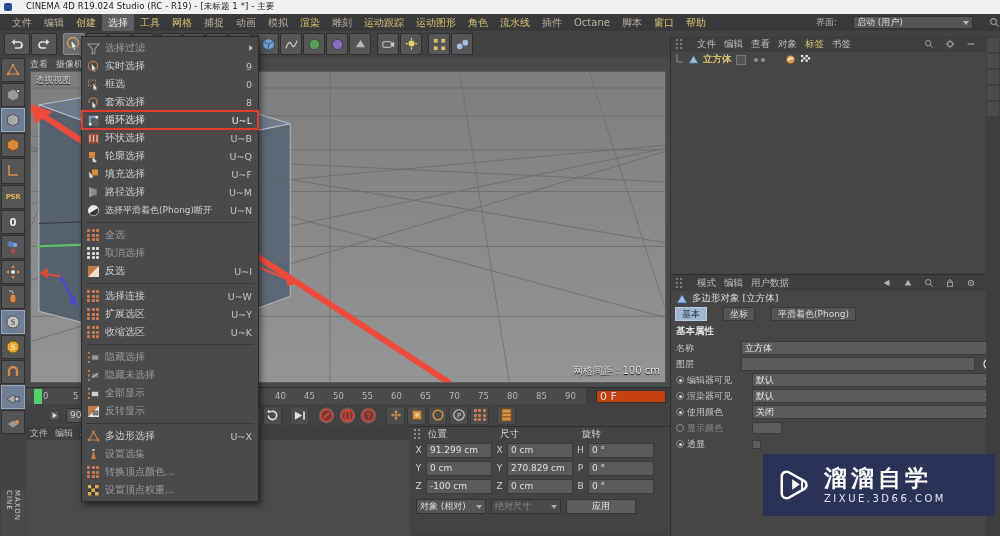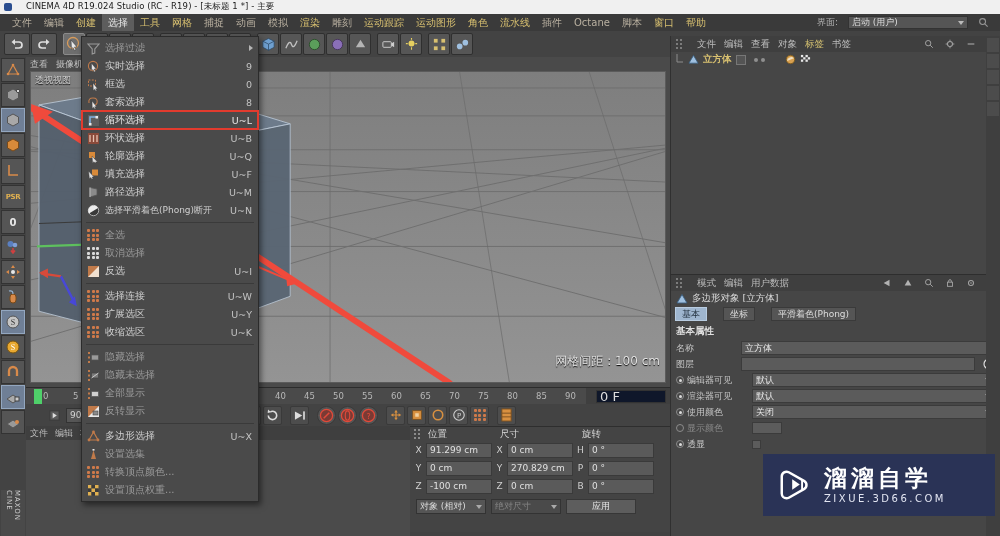--- a/index.html
+++ b/index.html
@@ -25,21 +25,21 @@
   .menubar {
     position:absolute; left:0; top:14px; width:1000px; height:17px;
     background:#3a3a3a; display:flex; align-items:center; padding-left:6px;
   }
   .menubar .mi {
     font-size:10px; color:#b9b0a0; padding:2px 6px; white-space:nowrap; cursor:default;
   }
   .menubar .mi.gold { color:#d8c070;font-family:Liberation Serif, serif; }
   .menubar .mi.active { background:#5d5d5d; color:#e8e8e8; }
   .menubar .spacer { flex:1; }
-  .iface-wrap { display:flex; align-items:center; gap:10px; padding-right:11px;}
+  .iface-wrap { display:flex; align-items:center; gap:16px; padding-right:0;}
   .iface-lbl { font-size:9px; color:#b0b0b0;}
   .iface-sel {
     width:120px; height:13px; background:#555; border:1px solid #333;
     font-size:9px; color:#ddd; display:flex; align-items:center;
     padding:0 3px; position:relative;
   }
   .iface-sel .car { position:absolute; right:3px; top:4px; border-left:3px solid transparent;
     border-right:3px solid transparent; border-top:4px solid #bbb;}
   .mini-ico { width:11px; height:11px; opacity:.7;}
 
@@ -84,33 +84,33 @@
     position:absolute; left:4px; top:14px; width:636px; height:312px;
     background:#8a8a8a; overflow:hidden; border:1px solid #5b5b5b;
   }
   .vp .grid { position:absolute; inset:0; }
   .vplabel {
     position:absolute; left:4px; top:2px; font-size:9px; color:#d5d5d5;
     text-shadow:0 1px 1px #000;
   }
   .vnav { position:absolute; right:4px; top:2px; display:flex; gap:5px; }
   .gridinfo {
-    position:absolute; right:5px; bottom:12px; font-size:12px; color:#e2e2e2;
+    position:absolute; right:5px; bottom:4px; font-size:10px; color:#e2e2e2;
     text-shadow:0 1px 1px #000;
   }
 
   
   .timeline { position:absolute; left:26px; top:387px; width:644px; height:17px; background:#3f3f3f;
     border-top:1px solid #2c2c2c; }
   .tl-ruler { position:absolute; left:0; top:0; width:560px; height:17px; background:#4a4a4a; }
   .tl-green { position:absolute; left:8px; top:1px; width:8px; height:15px; background:#4fd06a; }
   .tlnum { position:absolute; top:3px; font-size:8.5px; color:#b8b8b8; }
   .tlfield {
-    position:absolute; right:4px; top:2px; width:70px; height:13px; background:#0f172a;
-    border:1px solid #333; font-size:13px; color:#ddd; display:flex; align-items:center; padding:0 3px;
+    position:absolute; right:4px; top:2px; width:70px; height:13px; background:#c2410c;
+    border:1px solid #333; font-size:11px; color:#ddd; display:flex; align-items:center; padding:0 3px;
   }
 
   
   .playbar { position:absolute; left:26px; top:404px; width:644px; height:22px; background:#434343;
      display:flex; align-items:center; gap:2px; padding-left:19px;}
   .pfield { width:90px; height:15px; background:#565656; border:1px solid #333; font-size:9px;
      color:#d5d5d5; display:flex; align-items:center; padding:0 3px; }
   .pbtn { width:19px; height:19px; display:flex; align-items:center; justify-content:center;
      background:#4d4d4d; border:1px solid #3a3a3a; border-radius:2px;}
   .pbtn.rb { border-radius:50%; background:#555; }

